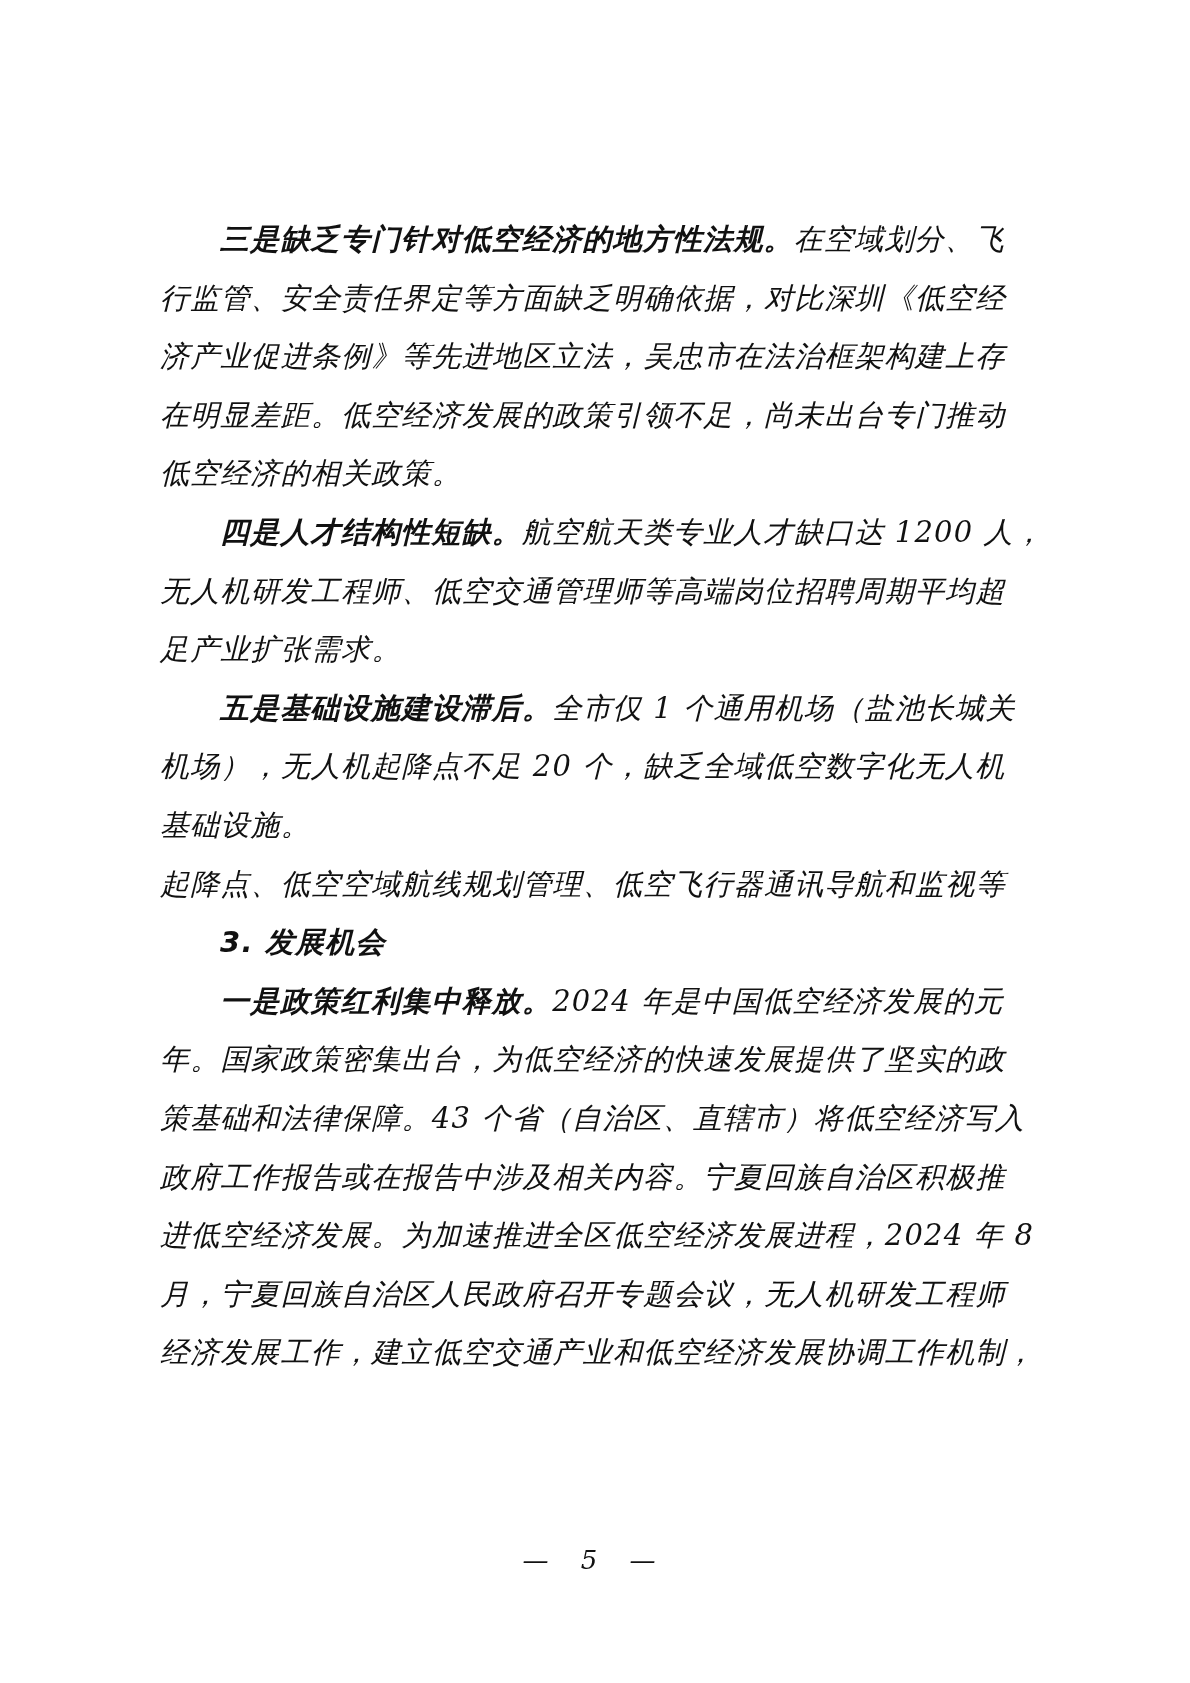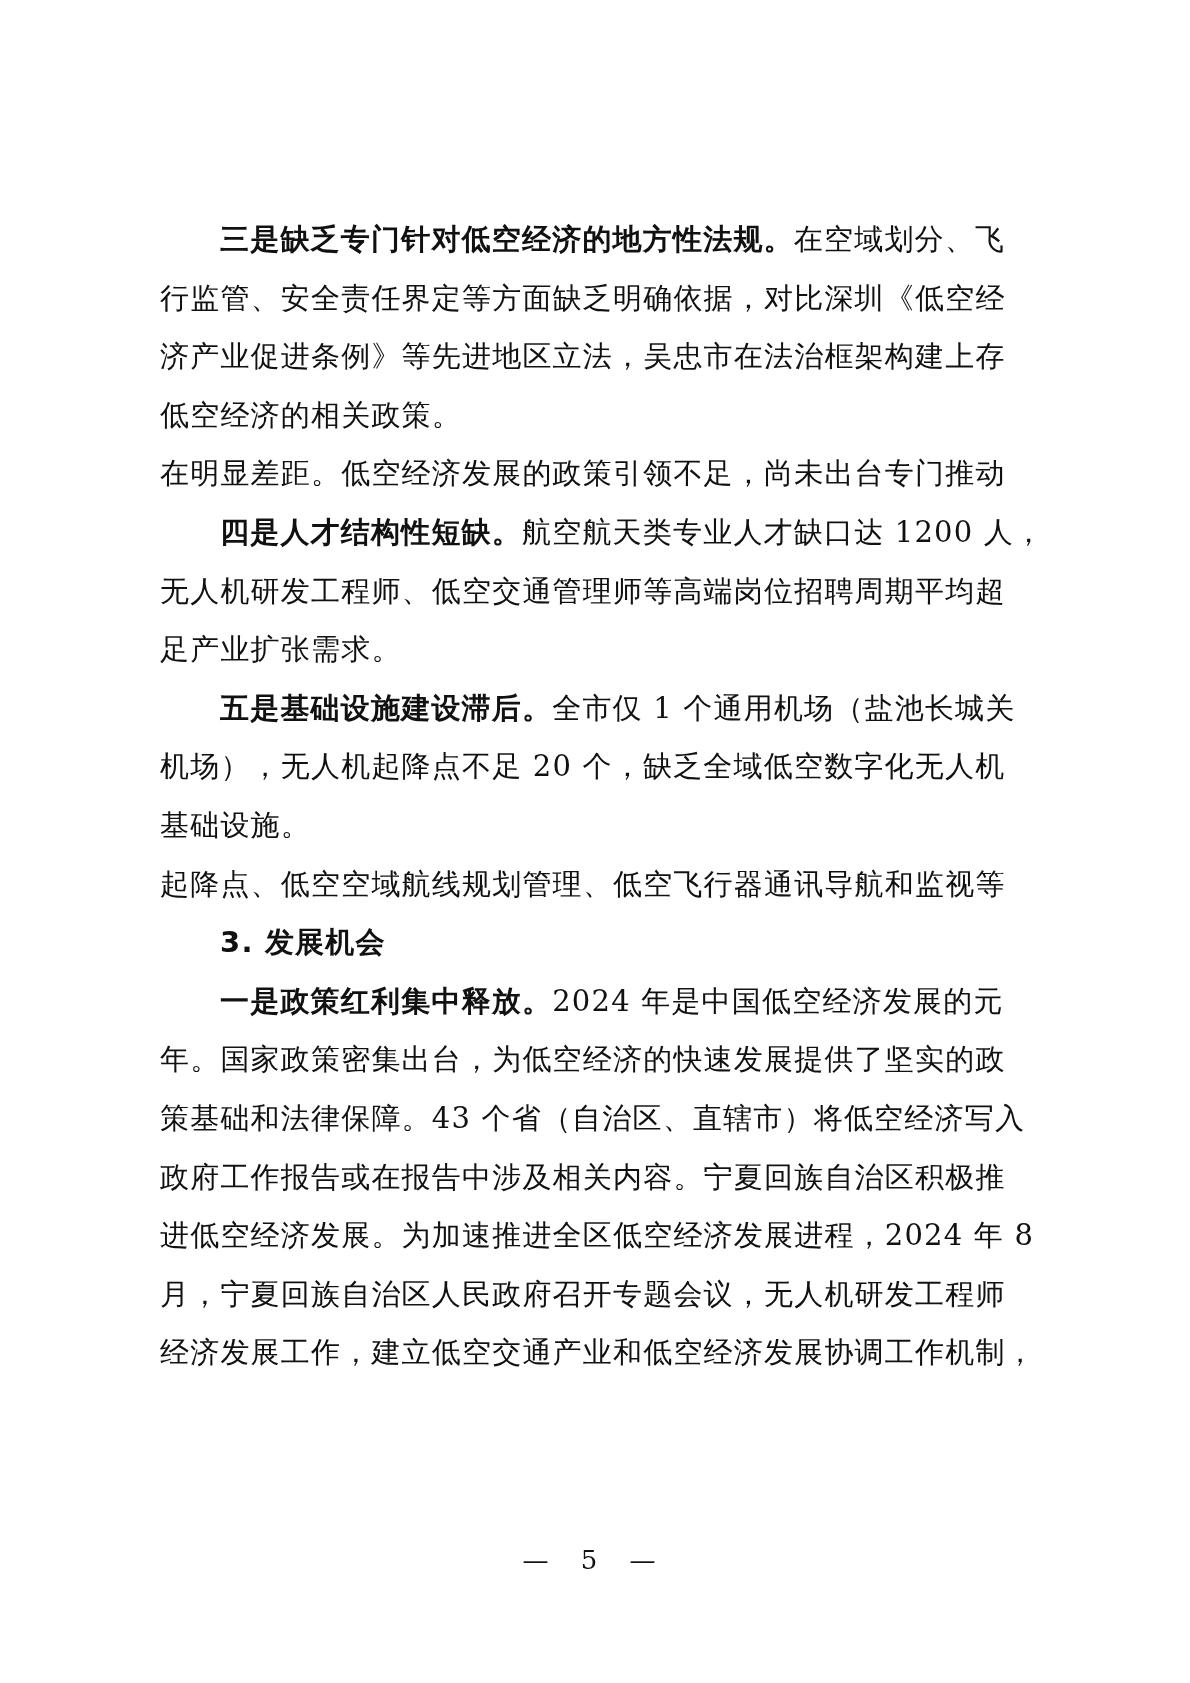--- a/index.html
+++ b/index.html
@@ -1,37 +1,37 @@
 <!DOCTYPE html>
 <html><head>
 <meta charset="utf-8">
 <style>
   html, body { margin: 0; padding: 0; background: #ffffff; }
   body { width: 1190px; height: 1683px; position: relative; overflow: hidden;
          font-family: "DejaVu Serif", "Liberation Serif", serif; color: #111; }
-  .page { position: absolute; left: 0; top: 0; width: 1190px; height: 1683px; background: #fff; }
+  .page { position: absolute; left: 0; top: 0; width: 1190px; height: 1683px; background: #fff; font-style: italic; }
   .body-text { position: absolute; left: 160px; top: 210px; width: 880px; }
   .line { height: 58.6px; line-height: 58.6px; font-size: 29px; white-space: nowrap;
           letter-spacing: 1.2px; overflow: visible; }
   .indent { padding-left: 60px; }
   .bold { font-weight: bold; font-family: "DejaVu Sans", "Liberation Sans", sans-serif; }
   .page-number { position: absolute; left: 0; width: 1190px; top: 1545px; text-align: center;
                  font-size: 26px; letter-spacing: 12px; color: #111; }
 </style>
 </head>
 <body>
 
 <div class="page">
   <div class="body-text">
 
     <div class="line indent"><span class="bold">三是缺乏专门针对低空经济的地方性法规。</span><span>在空域划分、飞</span></div>
     <div class="line">行监管、安全责任界定等方面缺乏明确依据，对比深圳《低空经</div>
     <div class="line">济产业促进条例》等先进地区立法，吴忠市在法治框架构建上存</div>
+    <div class="line">在明显差距。低空经济发展的政策引领不足，尚未出台专门推动</div>
     <div class="line">低空经济的相关政策。</div>
-    <div class="line">在明显差距。低空经济发展的政策引领不足，尚未出台专门推动</div>
 
     <div class="line indent"><span class="bold">四是人才结构性短缺。</span><span>航空航天类专业人才缺口达 1200 人，</span></div>
     <div class="line">无人机研发工程师、低空交通管理师等高端岗位招聘周期平均超</div>
     <div class="line">足产业扩张需求。</div>
 
     <div class="line indent"><span class="bold">五是基础设施建设滞后。</span><span>全市仅 1 个通用机场（盐池长城关</span></div>
     <div class="line">机场），无人机起降点不足 20 个，缺乏全域低空数字化无人机</div>
     <div class="line">基础设施。</div>
     <div class="line">起降点、低空空域航线规划管理、低空飞行器通讯导航和监视等</div>
 

